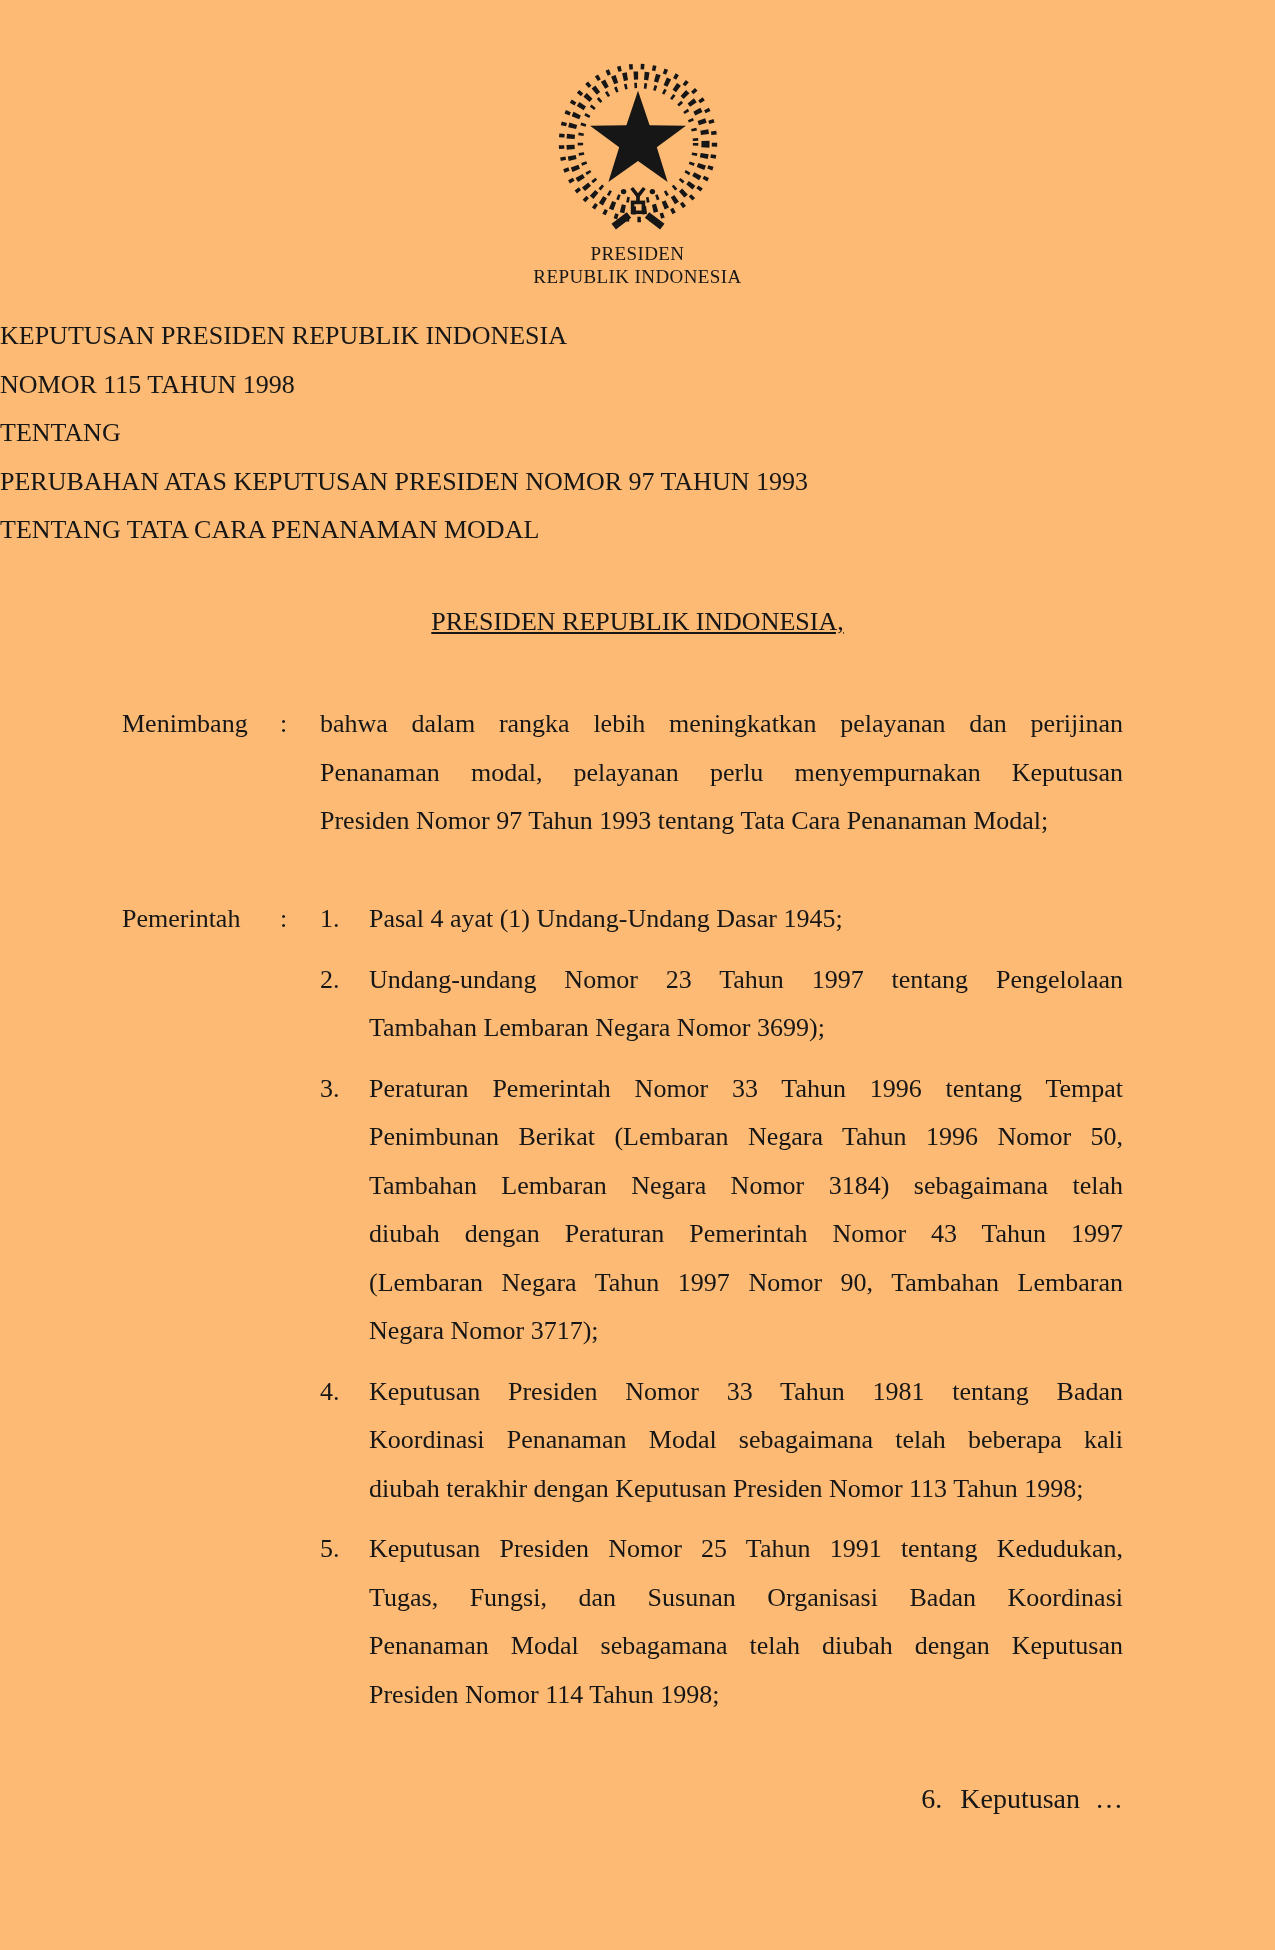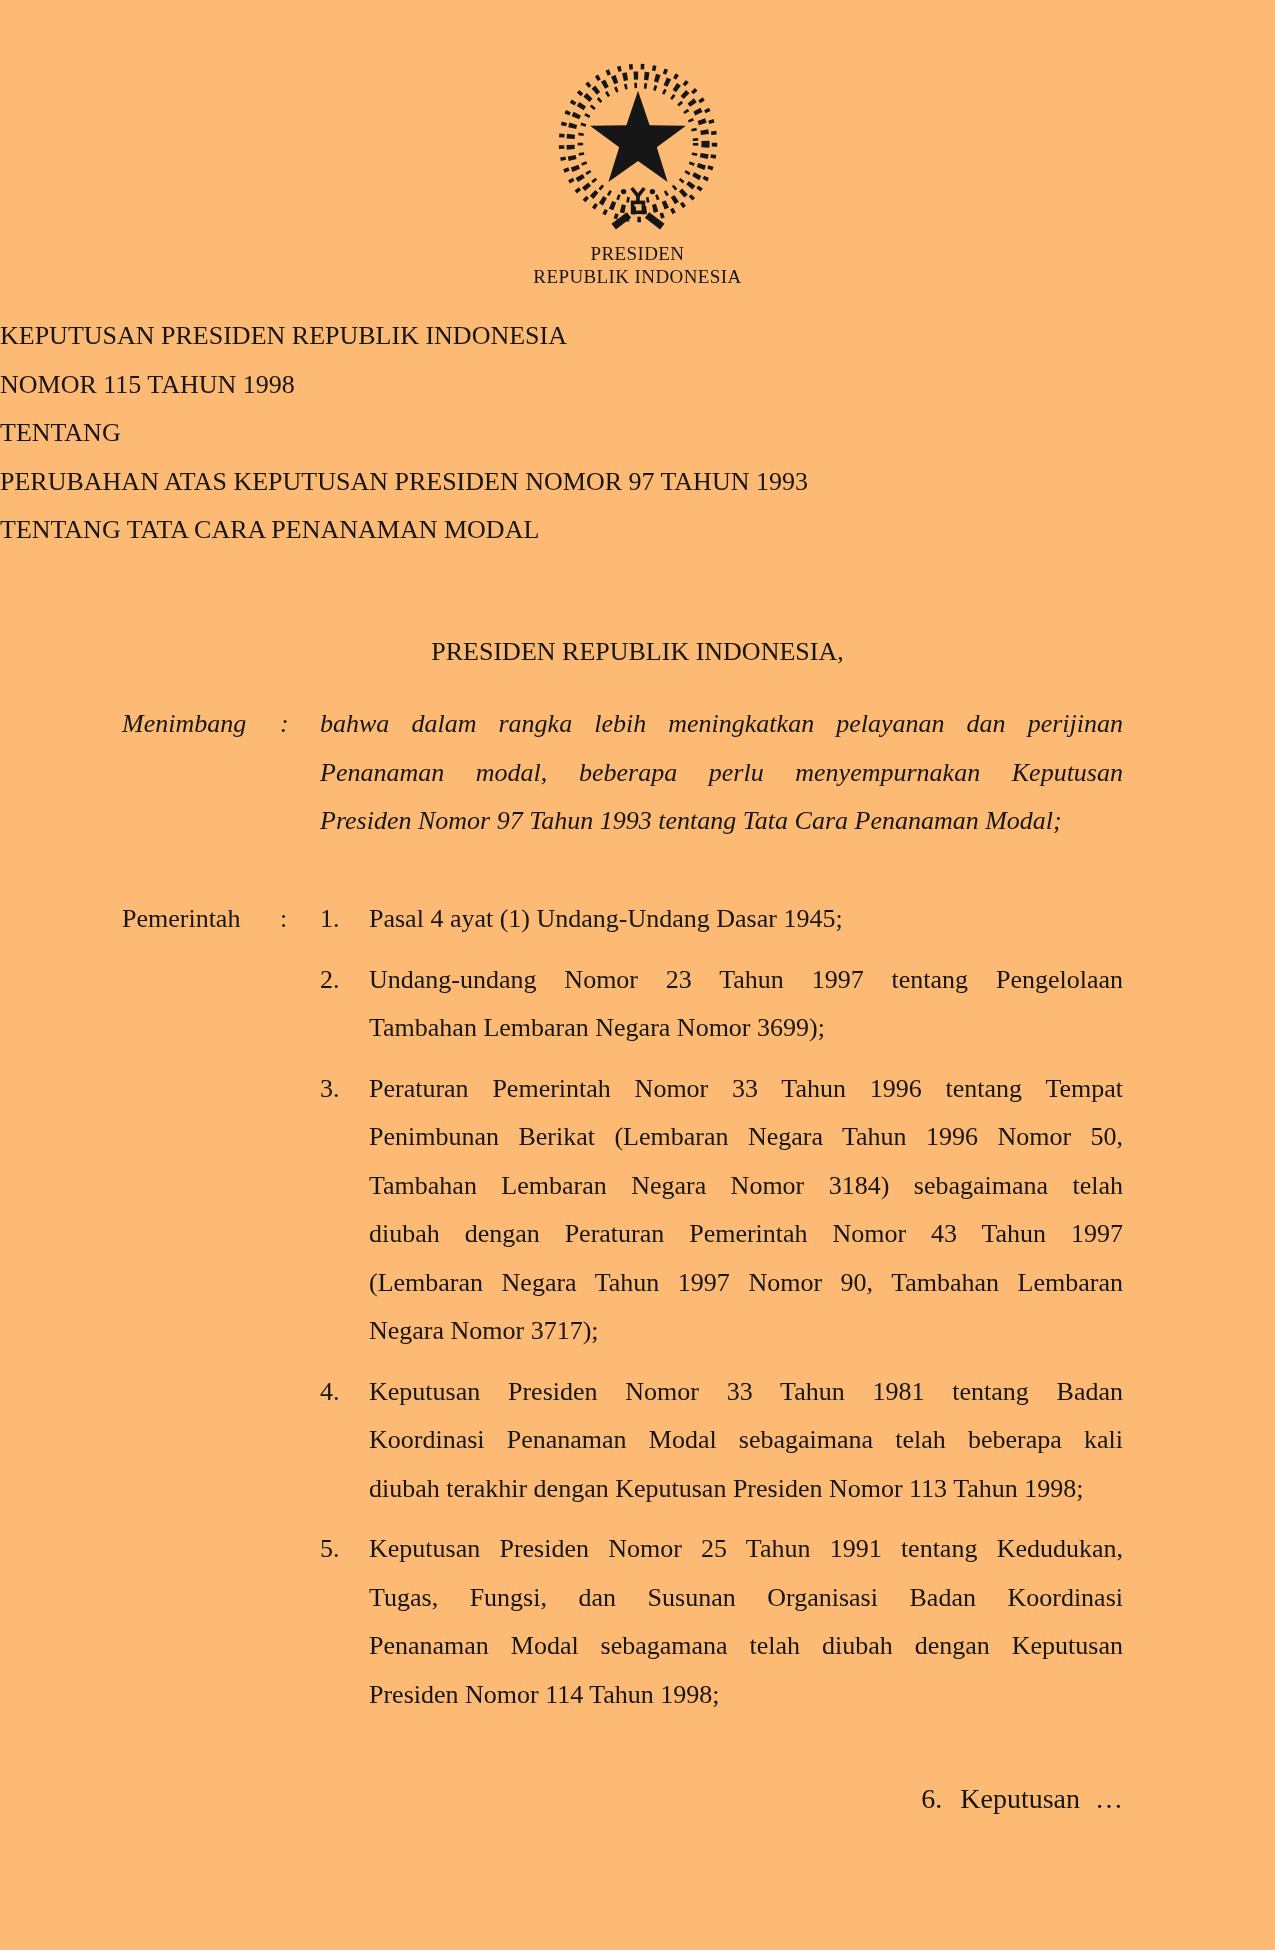--- a/index.html
+++ b/index.html
@@ -22,31 +22,31 @@
     text-align:center;
     font-size:19px;line-height:23px;
     letter-spacing:0.4px;
   }
   .title-block{
     position:absolute;top:312px;left:0;width:100%;
     text-align:left;
     font-size:26px;line-height:48.5px;
   }
   .preamble{
-    position:absolute;top:628px;left:0;width:100%;
+    position:absolute;top:598px;left:0;width:100%;
     text-align:center;
-    font-size:26px;line-height:48.5px;
+    font-size:26px;line-height:48.5px;text-decoration:underline;
   }
   .clause{
     position:absolute;left:122px;right:152px;
     display:grid;
     grid-template-columns:158px 40px 1fr;
     font-size:26px;line-height:48.5px;
   }
-  .clause-menimbang{top:700px;font-style:italic;}
+  .clause-menimbang{top:700px;}
   .clause-mengingat{top:895px;}
   .jline{text-align:justify;text-align-last:justify;}
   .jlast{text-align:left;}
   .list-item{
     display:grid;
     grid-template-columns:34px 1fr;
     column-gap:15px;
     margin-bottom:12px;
   }
   .list-item:last-child{margin-bottom:0;}
@@ -95,21 +95,21 @@
     <div>TENTANG TATA CARA PENANAMAN MODAL</div>
   </div>
 
   <div class="preamble">PRESIDEN REPUBLIK INDONESIA,</div>
 
   <section class="clause clause-menimbang">
     <div>Menimbang</div>
     <div>:</div>
     <div>
       <div class="jline">bahwa dalam rangka lebih meningkatkan pelayanan dan perijinan</div>
-      <div class="jline">Penanaman modal, beberapa perlu menyempurnakan Keputusan</div>
+      <div class="jline">Penanaman modal, pelayanan perlu menyempurnakan Keputusan</div>
       <div class="jlast">Presiden Nomor 97 Tahun 1993 tentang Tata Cara Penanaman Modal;</div>
     </div>
   </section>
 
   <section class="clause clause-mengingat">
     <div>Pemerintah</div>
     <div>:</div>
     <div>
 
       <div class="list-item">

